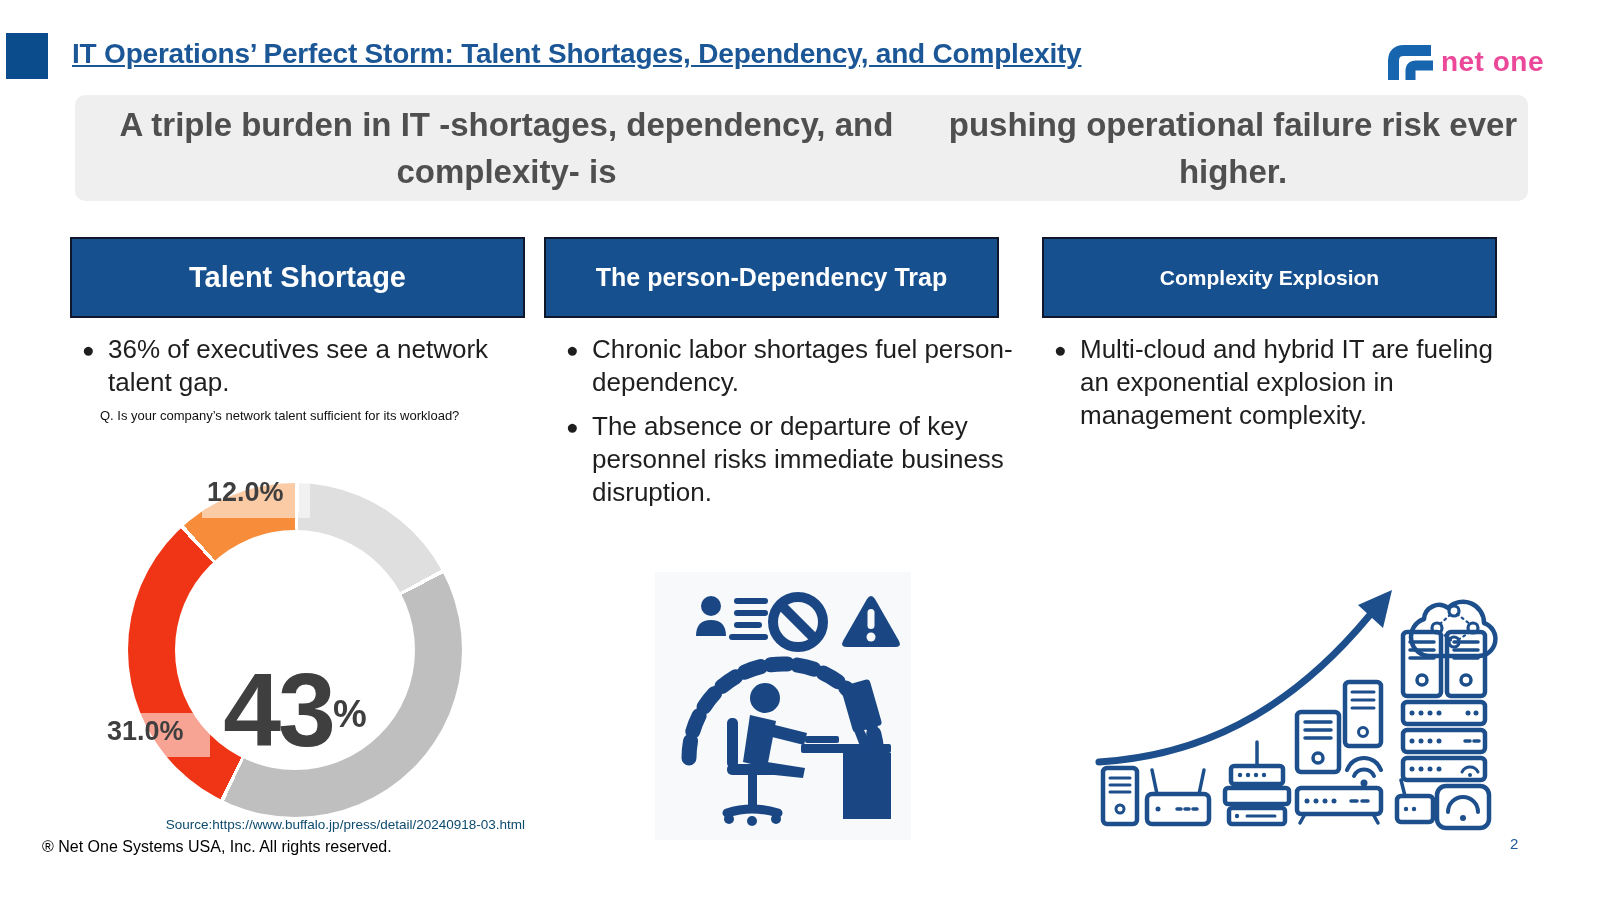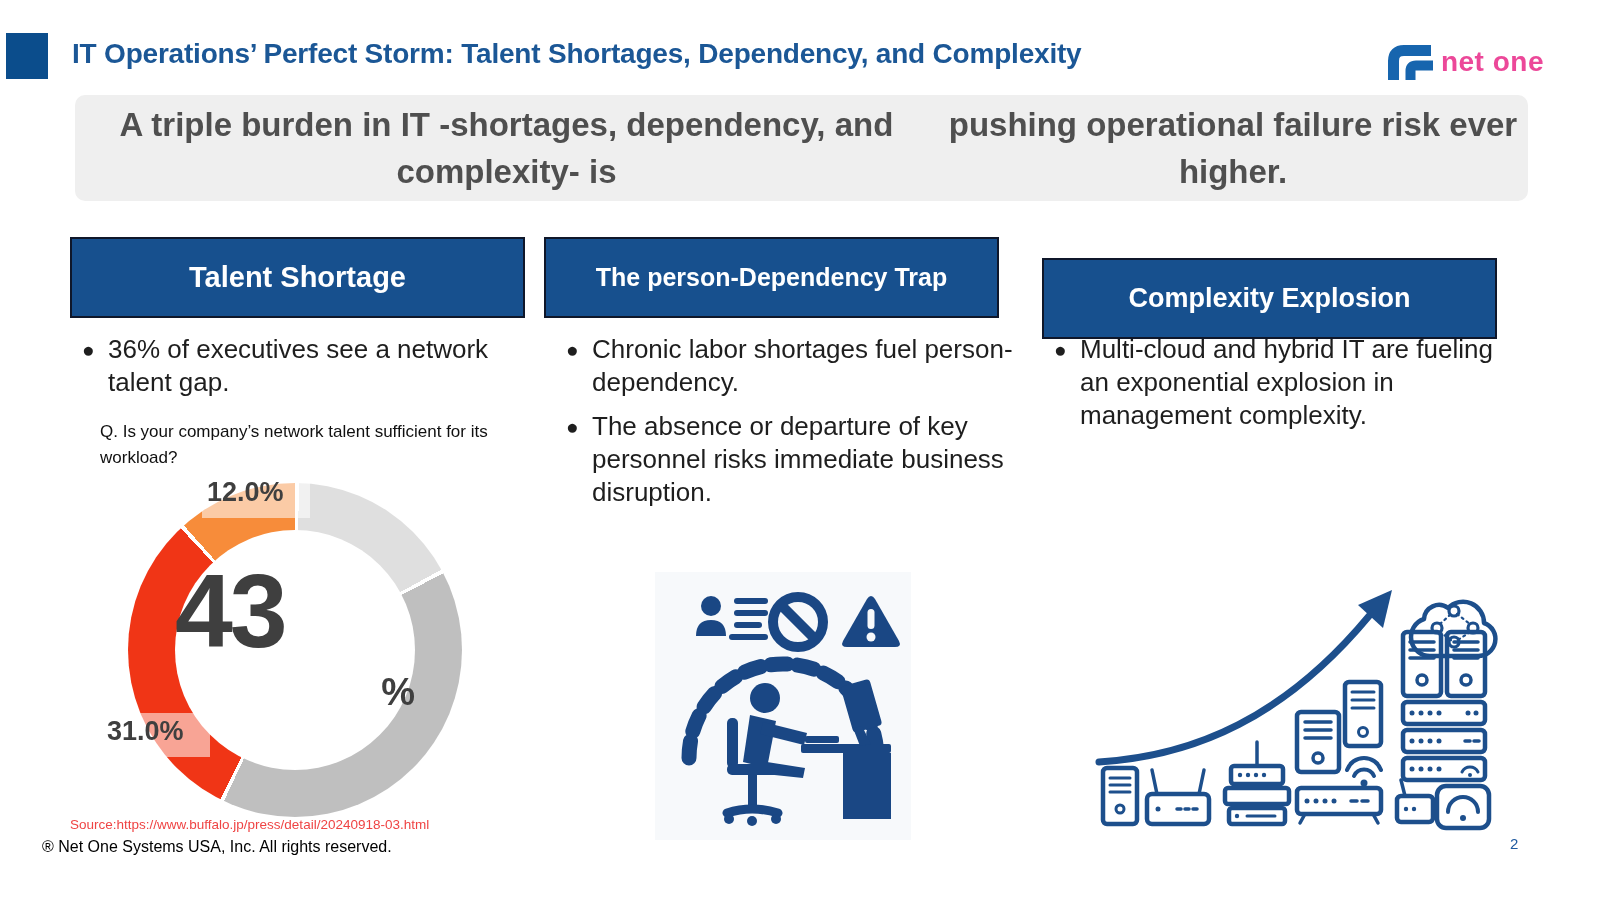--- a/index.html
+++ b/index.html
@@ -2,55 +2,55 @@
 <html><head>
 <meta charset="utf-8">
 <style>
   html,body{margin:0;padding:0;background:#ffffff;}
   .slide{
     position:relative;width:1600px;height:900px;background:#ffffff;overflow:hidden;
     font-family:"Liberation Sans", sans-serif;
   }
   
   .accent-square{position:absolute;left:6px;top:33px;width:42px;height:46px;background:#0B4D8C;}
-  .title{position:absolute;left:72px;top:38px;margin:0;font-size:28px;font-weight:bold;color:#1B5796;letter-spacing:-0.2px;}
+  .title{position:absolute;left:72px;top:38px;margin:0;font-size:28px;font-weight:bold;color:#1B5796;letter-spacing:-0.2px;text-decoration:underline;}
   .logo{position:absolute;top:44px;right:56px;display:flex;align-items:center;gap:8px;}
   .logo-text{font-size:28px;font-weight:800;color:#ec4899;letter-spacing:0.5px;}
   
   .banner{
     position:absolute;left:75px;top:95px;width:1453px;height:106px;background:#EFEFEF;border-radius:10px;
     display:flex;flex-direction:row;align-items:center;justify-content:center;
     font-size:33px;font-weight:bold;color:#4F4F4F;line-height:47px;text-align:center;
   }
   
   .col-header{
     position:absolute;top:237px;width:455px;height:81px;background:#17508E;border:2px solid #0f172a;
     box-sizing:border-box;display:flex;align-items:center;justify-content:center;color:#ffffff;font-weight:bold;
   }
   .ch1{left:70px;font-size:29px;}
   .ch2{left:544px;font-size:25px;}
-  .ch3{left:1042px;font-size:27px;margin-top:21px;}
+  .ch3{left:1042px;font-size:21px;}
   
   .col-bullets{position:absolute;top:333px;width:452px;font-size:26px;line-height:33px;color:#1E1E1E;}
   .cb1{left:82px;} .cb2{left:566px;} .cb3{left:1054px;}
   .bullet{display:flex;}
   .bullet + .bullet{margin-top:11px;}
   .bm{flex:0 0 26px;font-size:21px;line-height:33px;}
   
-  .question{position:absolute;left:100px;top:419px;width:410px;font-size:17px;line-height:26px;color:#101010;}
+  .question{position:absolute;left:100px;top:403px;width:410px;font-size:13px;line-height:26px;color:#101010;}
   .donut{position:absolute;left:128px;top:483px;width:334px;height:334px;border-radius:50%;}
   .donut-hole{position:absolute;inset:47px;border-radius:50%;background:#ffffff;
-    display:flex;align-items:flex-start;justify-content:center;flex-direction:column;}
+    display:flex;align-items:flex-end;justify-content:center;}
   .big-val{font-size:104px;font-weight:bold;color:#3F3F3F;letter-spacing:-3px;}
   .big-unit{font-size:38px;font-weight:bold;color:#3F3F3F;align-self:flex-end;margin-bottom:34px;}
   .slice-label{position:absolute;font-size:27px;font-weight:bold;color:#3F3F3F;
     background:rgba(255,255,255,0.55);padding:3px 26px 10px 5px;}
   .lbl12{left:166px;top:474px;margin-left:36px;}
   .lbl31{left:102px;top:713px;}
-  .source{position:absolute;left:70px;top:817px;width:455px;text-align:left;font-size:13.5px;color:#ef4444;}
+  .source{position:absolute;left:70px;top:817px;width:455px;text-align:right;font-size:13.5px;color:#0c4a6e;}
   
   .mid-card{position:absolute;left:655px;top:572px;width:256px;height:268px;background:#F7F9FB;}
   .right-illustration{position:absolute;left:1085px;top:542px;width:415px;height:292px;}
   
   .footer{position:absolute;left:42px;top:838px;font-size:16px;color:#000000;}
   .page-num{position:absolute;left:1510px;top:835px;font-size:15px;color:#1F5AA0;}
 </style>
 </head>
 <body>
 

